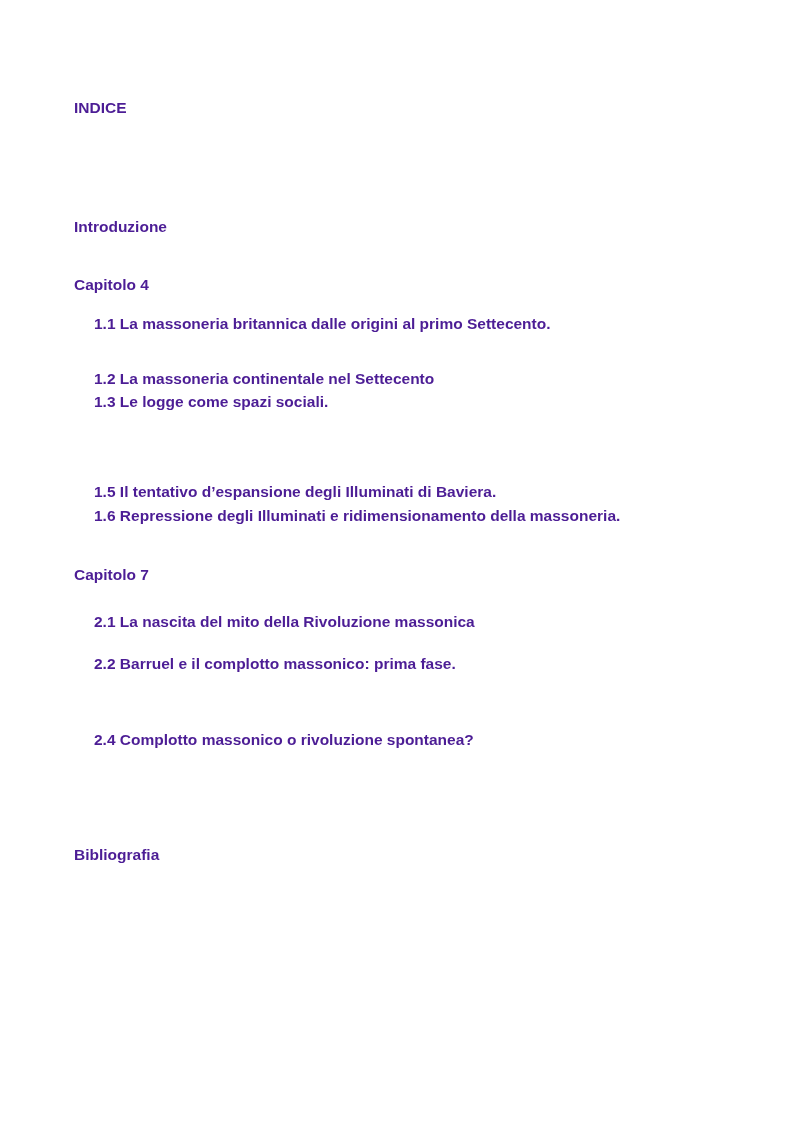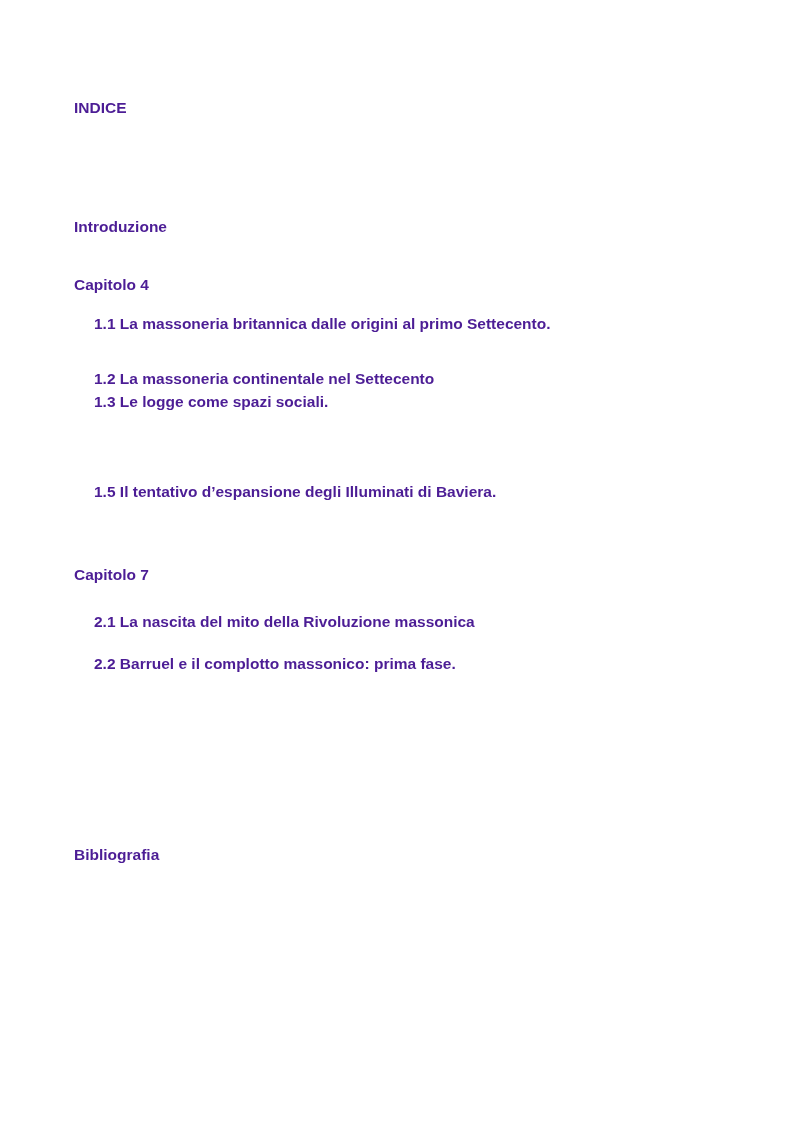--- a/index.html
+++ b/index.html
@@ -45,24 +45,26 @@
 
   <div class="line item" style="top: 314px;">1.1 La massoneria britannica dalle origini al primo Settecento.</div>
 
   <div class="line item" style="top: 369px;">1.2 La massoneria continentale nel Settecento</div>
 
   <div class="line item" style="top: 392px;">1.3 Le logge come spazi sociali.</div>
 
 
   <div class="line item" style="top: 482px;">1.5 Il tentativo d’espansione degli Illuminati di Baviera.</div>
 
+  <div class="line item" style="top: 506px;">1.6 Repressione degli Illuminati e ridimensionamento della massoneria.</div>
 
   <div class="line heading" style="top: 565px;">Capitolo 7</div>
 
   <div class="line item" style="top: 612px;">2.1 La nascita del mito della Rivoluzione massonica</div>
 
   <div class="line item" style="top: 646px; margin-top: 8px;">2.2 Barruel e il complotto massonico: prima fase.</div>
 
 
+  <div class="line item" style="top: 730px;">2.4 Complotto massonico o rivoluzione spontanea?</div>
 
   <div class="line heading" style="top: 845px;">Bibliografia</div>
 
 </div>
 
 </body></html>

